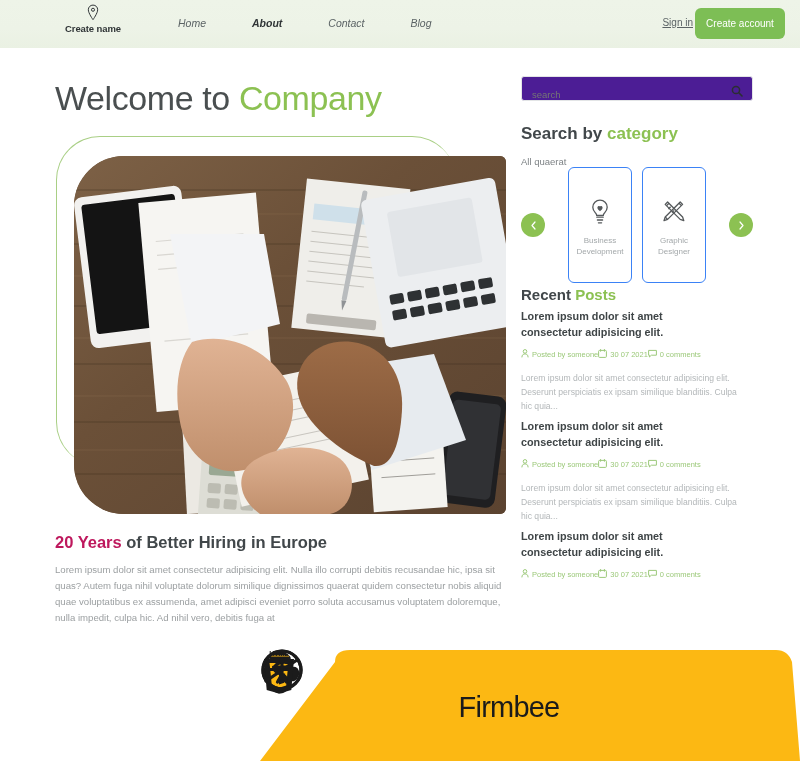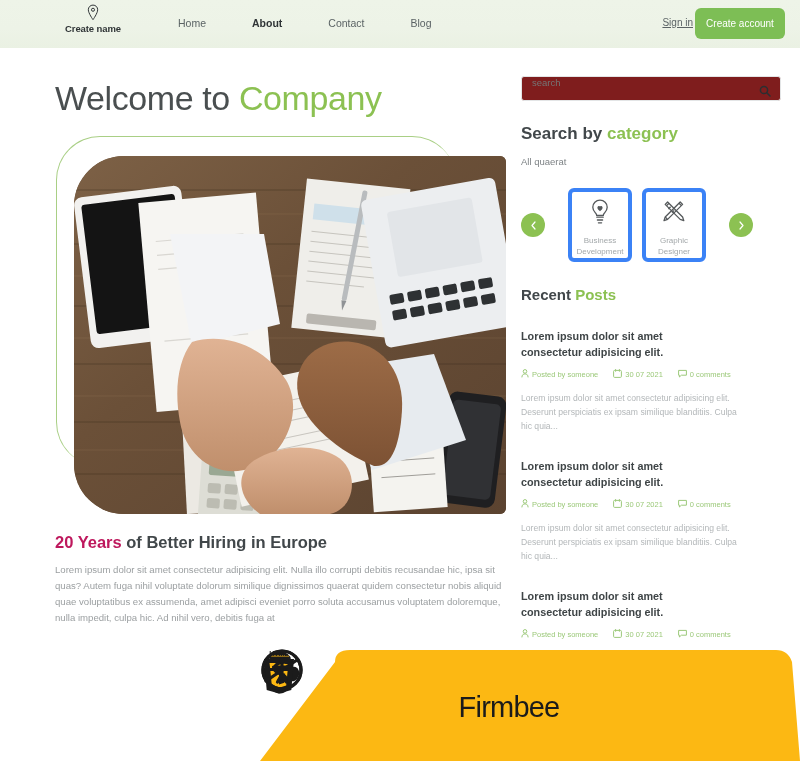--- a/index.html
+++ b/index.html
@@ -21,21 +21,21 @@
     position:absolute; left:48px; top:4px;
     width:90px; display:flex; flex-direction:column; align-items:center;
   }
   .pin-icon { width:16px; height:18px; display:block; }
   .brand-name {
     font-size:9.5px; font-weight:bold; color:#2f3436; margin-top:1px;
     white-space:nowrap; letter-spacing:-0.1px;
   }
   .nav { position:absolute; left:178px; top:17px; display:flex; gap:46px; }
   .nav a {
-    font-size:10.5px; color:#5b6365; text-decoration:none; white-space:nowrap;
+    font-size:10.5px; color:#5b6365; text-decoration:none; white-space:nowrap;font-style:italic;
   }
   .nav a.active { color:#2f3436; font-weight:bold; }
   .signin {
     position:absolute; right:107px; top:17px;
     font-size:10px; color:#5b6365; white-space:nowrap;
   }
   .cta {
     position:absolute; right:15px; top:8px;
     width:90px; height:31px; border-radius:6px;
     background:#7dbe55; border:none; color:#fff;
@@ -72,23 +72,23 @@
   .sub-title .accent { color:#be185d; }
   .body-copy {
     position:absolute; left:55px; top:562px; width:458px;
     font-size:9.6px; line-height:16px; color:#9b9fa1; text-align:left;
   }
 
   
   .sidebar { position:absolute; left:521px; top:76px; width:232px; }
 
   .search-box {
-    position:relative; width:260px; height:25px;
-    border:1px solid #e3e5e6; border-radius:3px; background:#7f1d1d;
-    display:flex; align-items:flex-start;
+    position:relative; width:232px; height:25px;
+    border:1px solid #e3e5e6; border-radius:3px; background:#4c1d95;
+    display:flex; align-items:flex-end;
   }
   .search-box input {
     border:none; outline:none; background:transparent;
     font-size:9.5px; color:#8c9193; padding-left:10px; width:200px;
     font-family:"Liberation Sans", sans-serif;
   }
   .search-box .mag { position:absolute; right:9px; top:6px; }
 
   .cat-heading {
     margin-top:23px; font-size:17px; font-weight:bold; color:#41474a;
@@ -103,42 +103,42 @@
   }
   .arrow {
     position:absolute; width:24px; height:24px; border-radius:50%;
     background:#8cc152; color:#fff; border:none; cursor:pointer;
     display:flex; align-items:center; justify-content:center;
     font-size:9px; line-height:1;
   }
   .arrow.left { left:0px; }
   .arrow.right { right:0px; }
   .cat-card {
-    width:64px; height:74px; border:4px solid #3b82f6; border-radius:6px;
+    width:64px; height:116px; border:1px solid #3b82f6; border-radius:6px;
     background:#fff; display:flex; flex-direction:column; align-items:center;
     justify-content:center; padding-top:4px;
   }
   .cat-card .cat-icon { height:30px; display:flex; align-items:center; }
   .cat-card .cat-label {
     margin-top:8px; font-size:8px; color:#a3a8aa; text-align:center;
     line-height:11px; width:60px;
   }
 
   .posts-heading {
     margin-top:16px; font-size:15px; font-weight:bold; color:#41474a;
     white-space:nowrap;
   }
   .posts-heading .accent { color:#8cc152;margin-top:48px; }
 
-  .post { margin-top:25px; }
+  .post { margin-top:5px; }
   .post-title {
     font-size:10.8px; font-weight:bold; color:#3f4547; line-height:16px;
     width:205px;
   }
-  .post-meta { margin-top:9px; display:flex; align-items:center; gap:15px; }
+  .post-meta { margin-top:9px; display:flex; align-items:center; }
   .meta-item {
     display:flex; align-items:center; gap:3px;
     font-size:7.5px; color:#9cc97a; white-space:nowrap;
   }
   .post-excerpt {
     margin-top:11px; width:222px; font-size:8.6px; line-height:14px; color:#b3b7b9;
   }
 
   
   .banner { position:absolute; left:260px; top:648px; width:540px; height:113px; }

